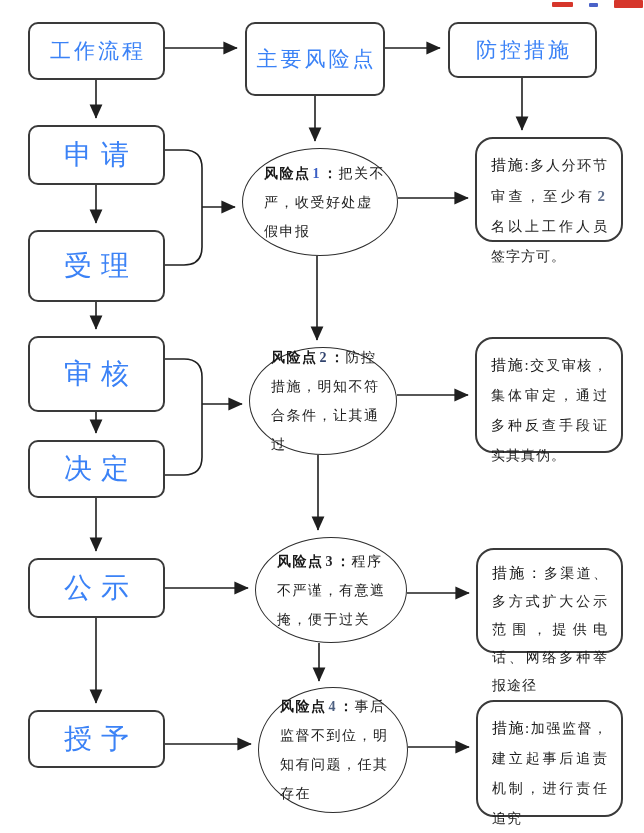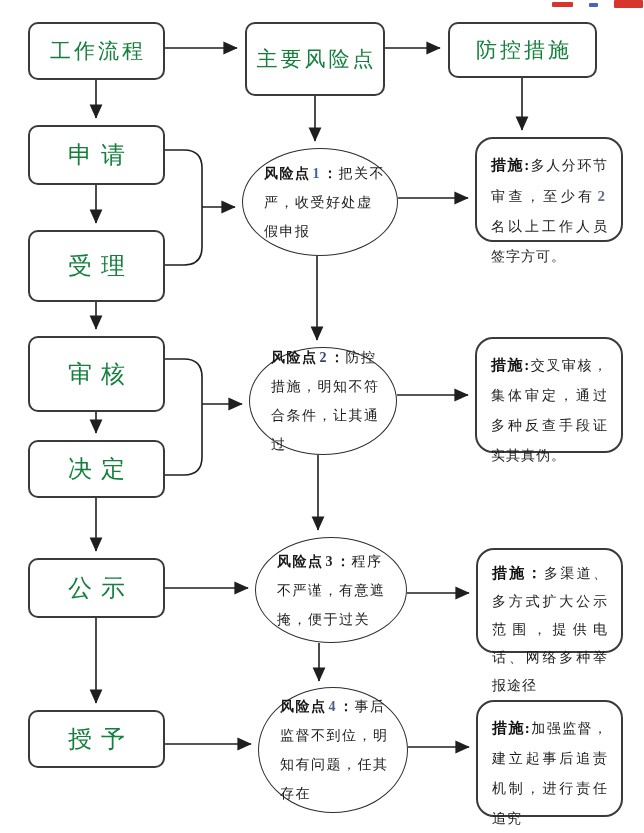--- a/index.html
+++ b/index.html
@@ -9,22 +9,22 @@
     overflow:hidden;
   }
   .wires{position:absolute;left:0;top:0;width:644px;height:833px;}
   .wires path,.wires line{stroke:#1f1f1f;stroke-width:1.6;fill:none;}
 
   .node{
     position:absolute;box-sizing:border-box;background:#fff;
     border:2px solid #3a3a3a;border-radius:10px;
     display:flex;align-items:center;justify-content:center;
   }
-  .node .lbl{letter-spacing:3px;text-indent:3px;font-size:21px;color:#15803d;}
-  .step .lbl{font-size:24px;letter-spacing:9px;text-indent:9px;}
+  .node .lbl{letter-spacing:3px;text-indent:3px;font-size:21px;color:#3b82f6;}
+  .step .lbl{font-size:28px;letter-spacing:9px;text-indent:9px;}
 
   .risk{
     position:absolute;box-sizing:border-box;background:#fff;
     border:1.7px solid #2e2e2e;border-radius:50%;
     display:flex;align-items:center;
   }
   .risk .txt{
     padding-left:21px;padding-right:12px;font-size:14px;line-height:29px;
     letter-spacing:1.5px;text-align:left;color:#1c1c1c;
   }
@@ -32,21 +32,21 @@
   .risk .num,.measure .num{font-weight:bold;margin:0 2px;}
 
   .measure{
     position:absolute;box-sizing:border-box;background:#fff;
     border:2px solid #3a3a3a;border-radius:18px;
   }
   .measure .txt{
     padding:11px 13px 8px 14px;font-size:14px;line-height:30px;
     letter-spacing:1px;text-align:justify;color:#1c1c1c;
   }
-  .measure b{font-weight:bold;color:#141414;font-size:15px;}
+  .measure b{font-weight:normal;color:#141414;font-size:15px;}
 
   .frag{position:absolute;border-radius:1px;}
   .frag-1{left:552px;top:2px;width:21px;height:5px;}
   .frag-2{left:589px;top:3px;width:9px;height:4px;}
   .frag-3{left:614px;top:0px;width:29px;height:8px;}
 </style>
 </head>
 <body>
 
 <div class="canvas">

